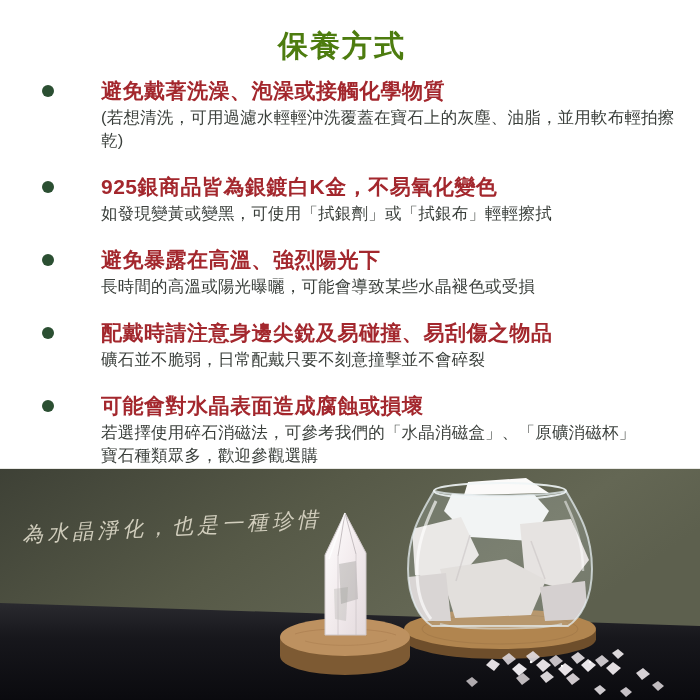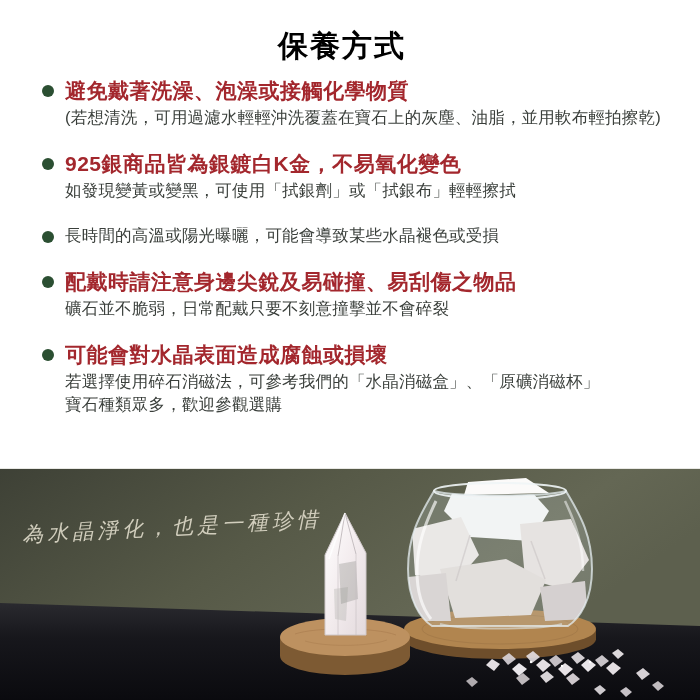--- a/index.html
+++ b/index.html
@@ -9,26 +9,26 @@
     font-family:"Liberation Sans","DejaVu Sans",sans-serif;
     overflow:hidden;
     position:relative;
   }
   .page-title {
     text-align:center;
     font-family:"Liberation Serif","DejaVu Serif",serif;
     font-weight:bold;
     font-size:30px;
     line-height:36px;
-    color:#000000;
+    color:#4d7c0f;
     margin:28px 16px 14px 0;
     letter-spacing:2px;
   }
   .care-list { padding:0 20px 0 0; }
-  .care-item { position:relative; padding-left:65px; margin-bottom:22px; }
+  .care-item { position:relative; padding-left:101px; margin-bottom:22px; }
   .bullet {
     position:absolute; left:42px; top:7px;
     width:12px; height:12px; border-radius:50%;
     background:#2b4f32;
   }
   .item-heading {
     font-size:21px; line-height:25px;
     font-weight:bold;
     color:#a3272d;
     margin-bottom:3px;
@@ -79,20 +79,21 @@
   </div>
 
   <div class="care-item">
     <span class="bullet"></span>
     <div class="item-heading">925銀商品皆為銀鍍白K金，不易氧化變色</div>
     <div class="item-line">如發現變黃或變黑，可使用「拭銀劑」或「拭銀布」輕輕擦拭</div>
   </div>
 
   <div class="care-item">
     <span class="bullet"></span>
+    <div class="item-heading">避免暴露在高溫、強烈陽光下</div>
     <div class="item-line">長時間的高溫或陽光曝曬，可能會導致某些水晶褪色或受損</div>
   </div>
 
   <div class="care-item">
     <span class="bullet"></span>
     <div class="item-heading">配戴時請注意身邊尖銳及易碰撞、易刮傷之物品</div>
     <div class="item-line">礦石並不脆弱，日常配戴只要不刻意撞擊並不會碎裂</div>
   </div>
 
   <div class="care-item">

